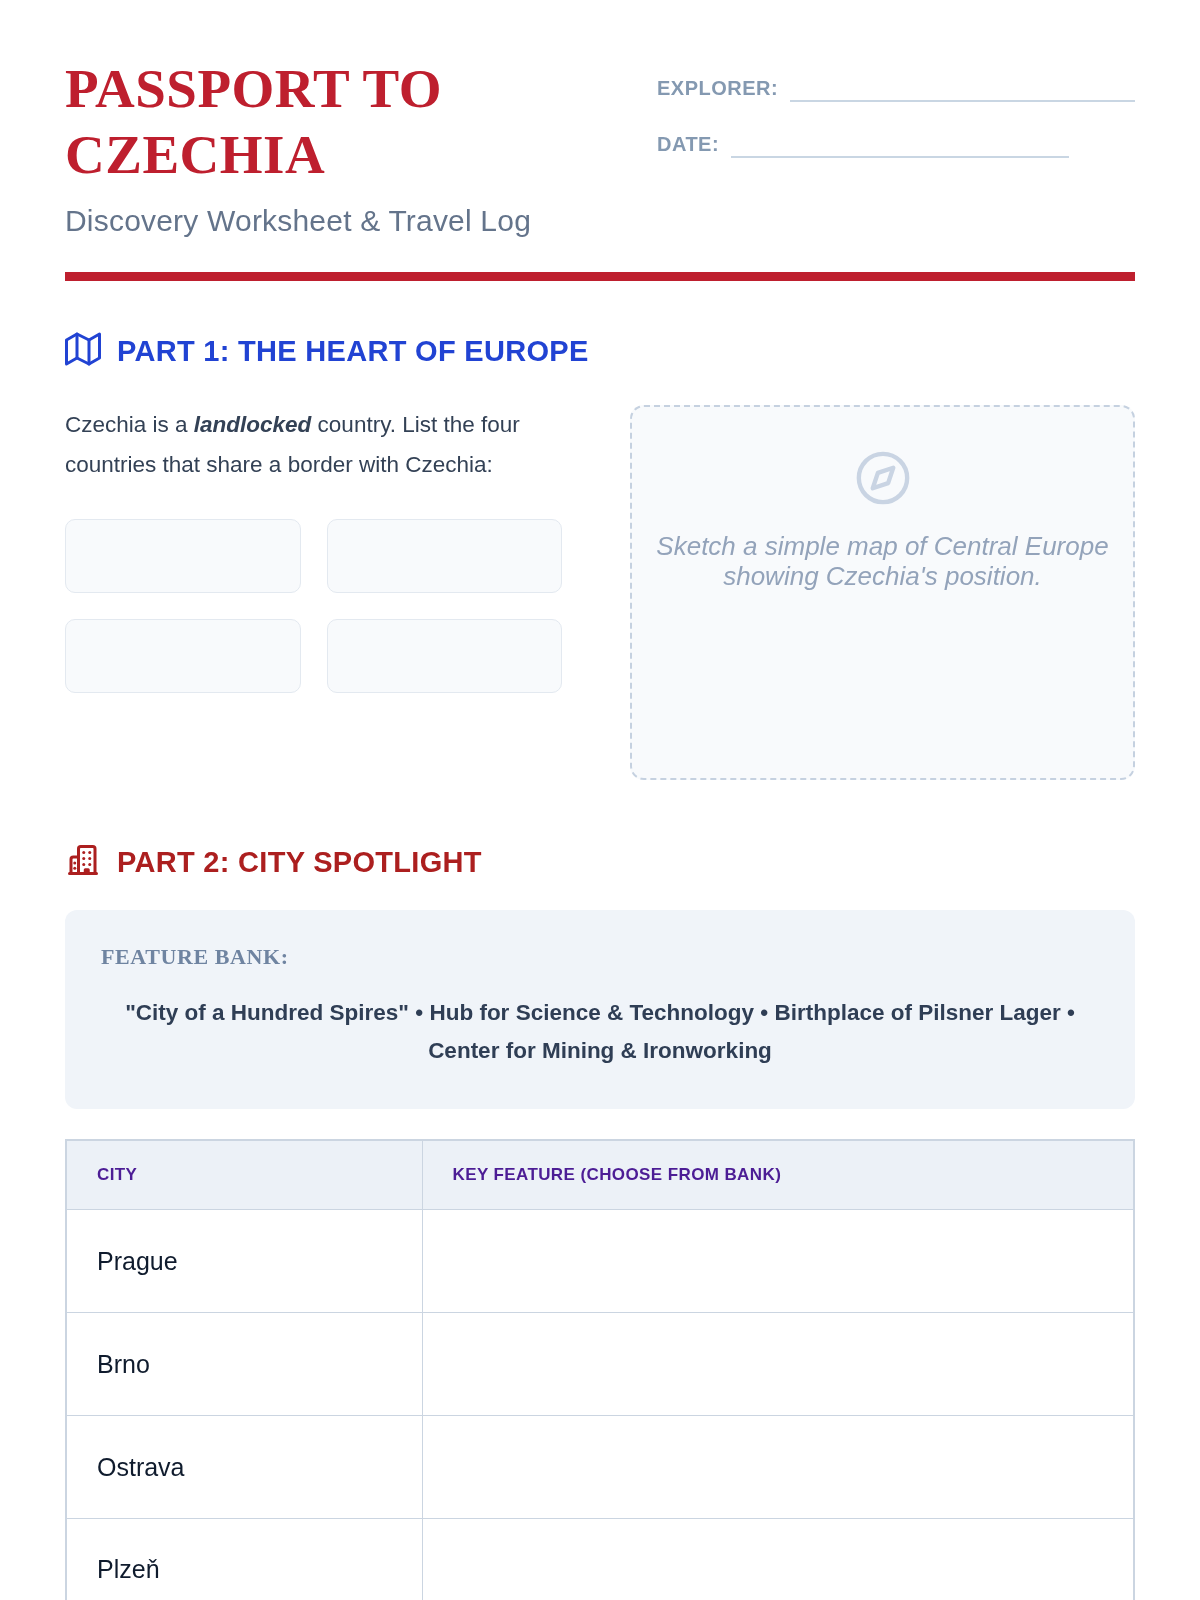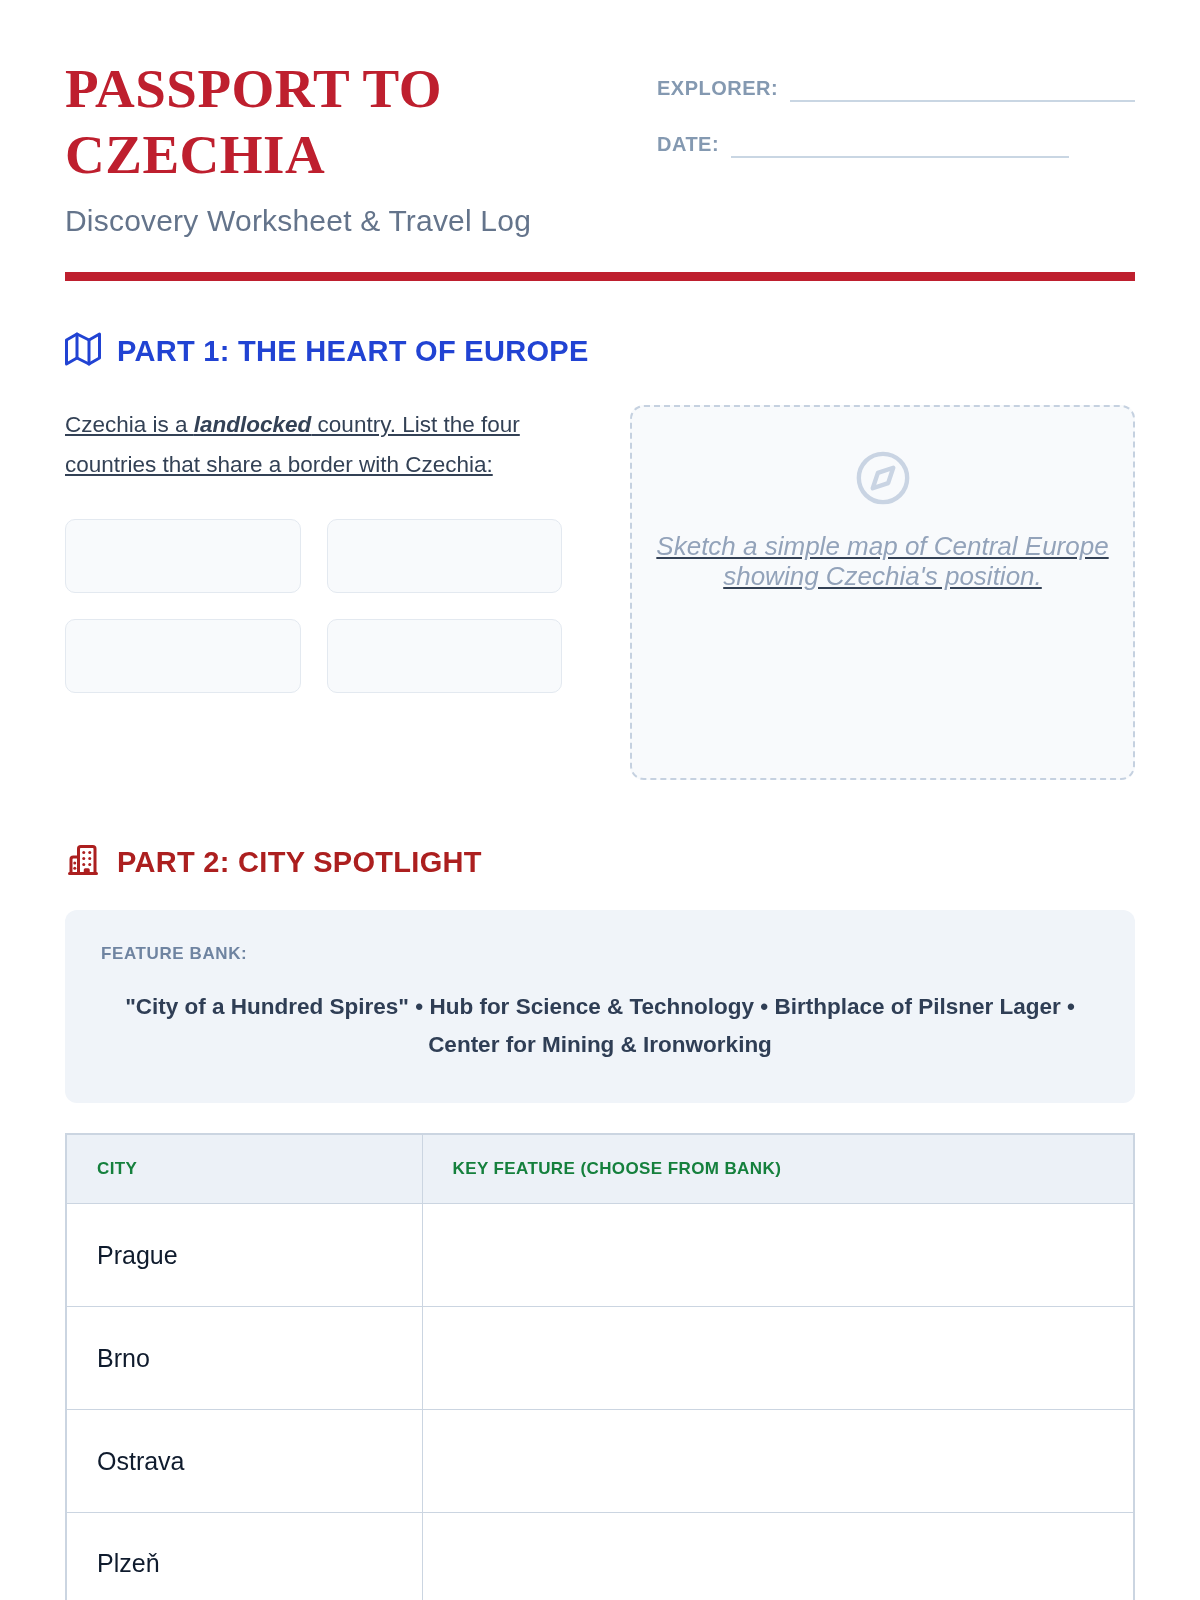--- a/index.html
+++ b/index.html
@@ -40,21 +40,21 @@
 
   
   .section-heading { display: flex; align-items: center; gap: 16px; }
   .section-heading h2 { font-size: 29px; font-weight: 700; letter-spacing: 0.3px; }
   .part1 .section-heading h2 { color: #2143D3; }
   .part2 .section-heading h2 { color: #AC1F1F; }
   .section-heading svg { flex: 0 0 auto; }
 
   
   .part1 { margin-top: 50px; }
-  .part1-content { display: flex; margin-top: 34px; text-decoration: underline; }
+  .part1-content { display: flex; margin-top: 34px; }
   .part1-left { width: 497px; }
   .prompt { font-size: 22.5px; line-height: 40px; color: #334155; }
   .prompt .bi { font-weight: 700; font-style: italic; }
   .answer-grid {
     margin-top: 34px;
     display: grid; grid-template-columns: 1fr 1fr; gap: 26px;
   }
   .answer-box {
     height: 74px; background: #F8FAFC;
     border: 1.5px solid #E3E9F0; border-radius: 10px;
@@ -70,35 +70,35 @@
     color: #93A3BA; line-height: 30px;
   }
 
   
   .part2 { margin-top: 62px; }
   .feature-bank {
     margin-top: 28px; background: #F0F4F9; border-radius: 12px;
     padding: 34px 36px 38px;
   }
   .feature-bank-label {
-    font-size: 17px; font-weight: 700; color: #6F84A1; letter-spacing: 0.6px;
+    font-size: 22px; font-weight: 700; color: #6F84A1; letter-spacing: 0.6px; font-family: Liberation Serif, serif;
   }
   .feature-bank-text {
     margin-top: 24px; text-align: center; font-size: 22.5px; font-weight: 600;
     color: #2F3E55; line-height: 1.7; padding: 0 24px;
   }
 
   table.city-table {
     margin-top: 30px; width: 100%;
     border-collapse: collapse; border: 2px solid #CBD5E1;
   }
   .city-table th {
     background: #ECF1F7; height: 70px; text-align: left;
     padding-left: 30px; font-size: 17px; font-weight: 700;
-    color: #15803d; letter-spacing: 0.4px;
+    color: #4c1d95; letter-spacing: 0.4px;
     border: 1.5px solid #CBD5E1;
   }
   .city-table th.col-city { width: 356px; }
   .city-table td {
     height: 103px; border: 1.5px solid #CBD5E1;
     padding-left: 30px; vertical-align: middle; background: #ffffff;
   }
   .city-table td.city-name { font-size: 25px; font-weight: 400; color: #0F1B2D; }
   .city-table td.feature-cell { font-size: 20px; color: #334155; }
 </style>

